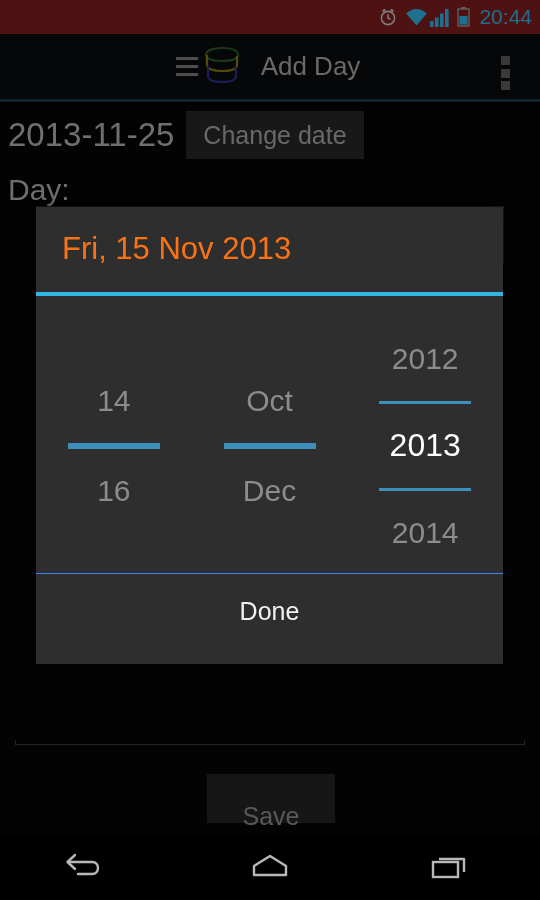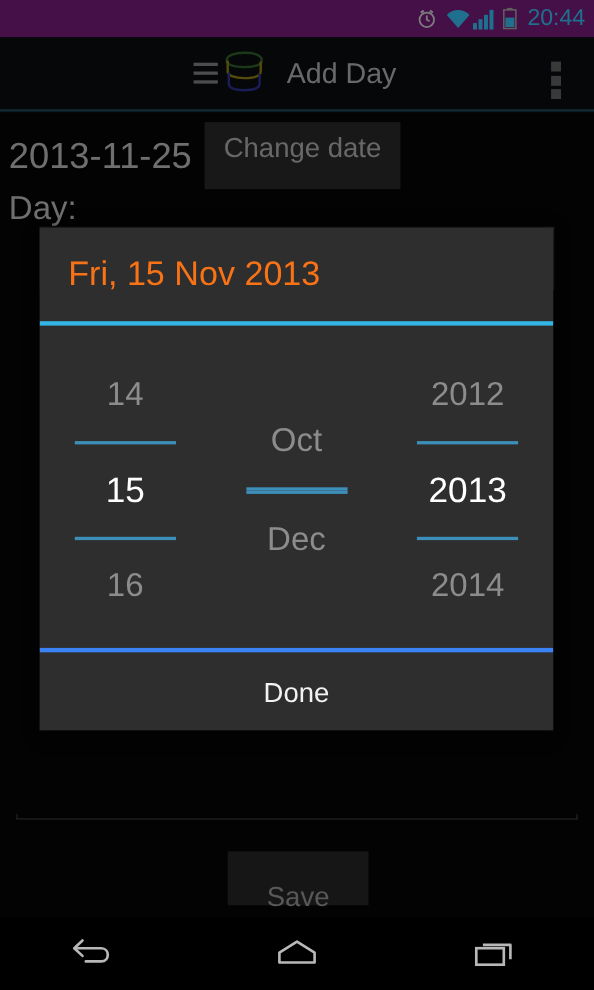--- a/index.html
+++ b/index.html
@@ -20,21 +20,21 @@
     height: 900px;
     background: #060607;
     overflow: hidden;
   }
 
   
   #status-bar {
     position: absolute;
     left: 0; top: 0;
     width: 540px; height: 34px;
-    background: #701a75;
+    background: #7f1d1d;
     display: flex;
     align-items: center;
     justify-content: flex-end;
     padding-right: 8px;
     box-sizing: border-box;
   }
   .sb-icon { display: inline-flex; align-items: center; margin-left: 7px; }
   #status-clock {
     color: #33b5e5;
     font-size: 21px;
@@ -110,21 +110,21 @@
   #date-value {
     color: #b4b4b4;
     font-size: 33px;
     font-weight: normal;
   }
   #change-date-button {
     margin-left: 12px;
     background: #272727;
     color: #a9a9a9;
     font-size: 25px;
-    padding: 12px 17px 24px 17px;
+    padding: 12px 17px 11px 17px;
     border: none;
     line-height: 1;
   }
   #day-label {
     position: absolute;
     left: 8px; top: 71px;
     color: #b4b4b4;
     font-size: 30px;
   }
   #day-field {
@@ -220,24 +220,24 @@
     color: #ffffff;
     font-size: 32px;
   }
   .picker-rule {
     width: 92px;
     height: 3px;
     background: #3d8fb9;
   }
   #dialog-footer {
     position: absolute;
-    left: 0; bottom: 0;
+    left: 0; bottom: 16px;
     width: 467px;
     height: 75px;
-    border-top: 4px solid #3b82f6;
+    border-top: 1px solid #3b82f6;
     box-sizing: border-box;
   }
   #done-button {
     width: 100%;
     height: 74px;
     background: transparent;
     border: none;
     color: #f2f2f2;
     font-size: 25px;
     cursor: pointer;
@@ -339,21 +339,20 @@
     <div id="dialog-header">
       <div id="dialog-header-text">Fri, 15 Nov 2013</div>
       <div id="dialog-header-rule"></div>
     </div>
 
     <div id="pickers">
 
       <div class="picker">
         <div class="picker-cell">14</div>
         <div class="picker-rule"></div>
-        <div class="picker-cell selected">15</div>
         <div class="picker-rule"></div>
         <div class="picker-cell">16</div>
       </div>
 
       <div class="picker">
         <div class="picker-cell">Oct</div>
         <div class="picker-rule"></div>
         <div class="picker-rule"></div>
         <div class="picker-cell">Dec</div>
       </div>

